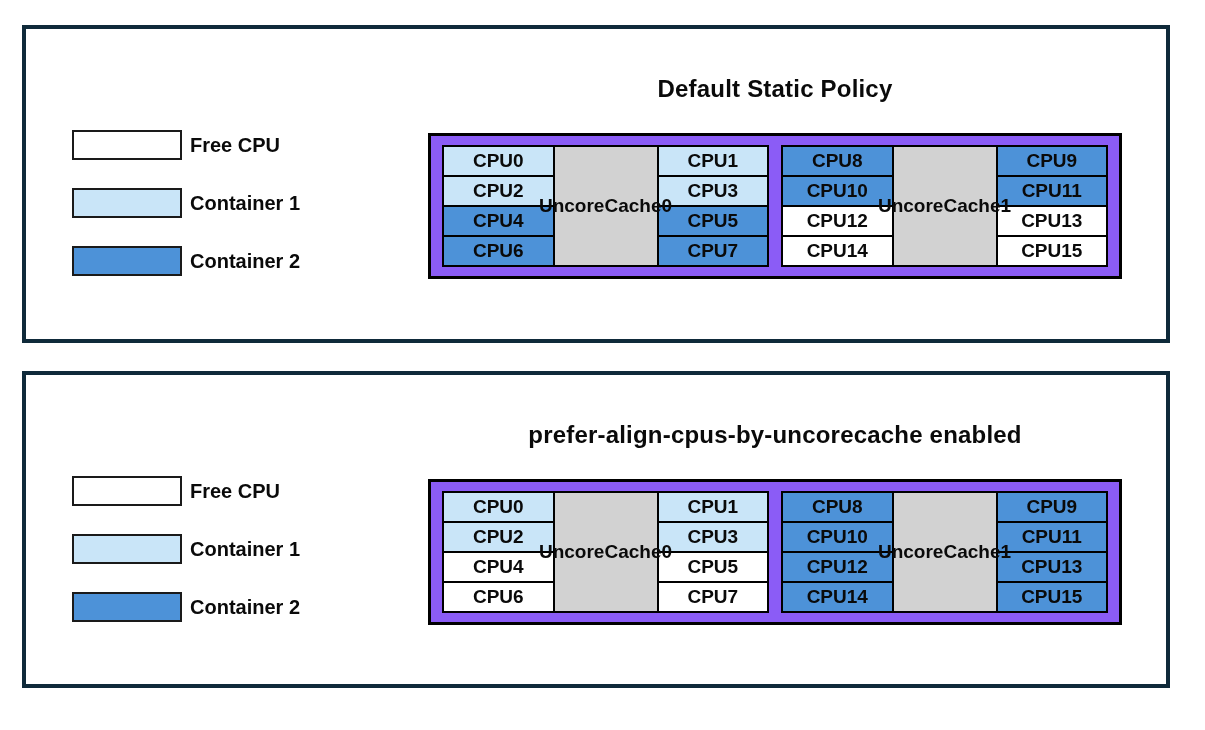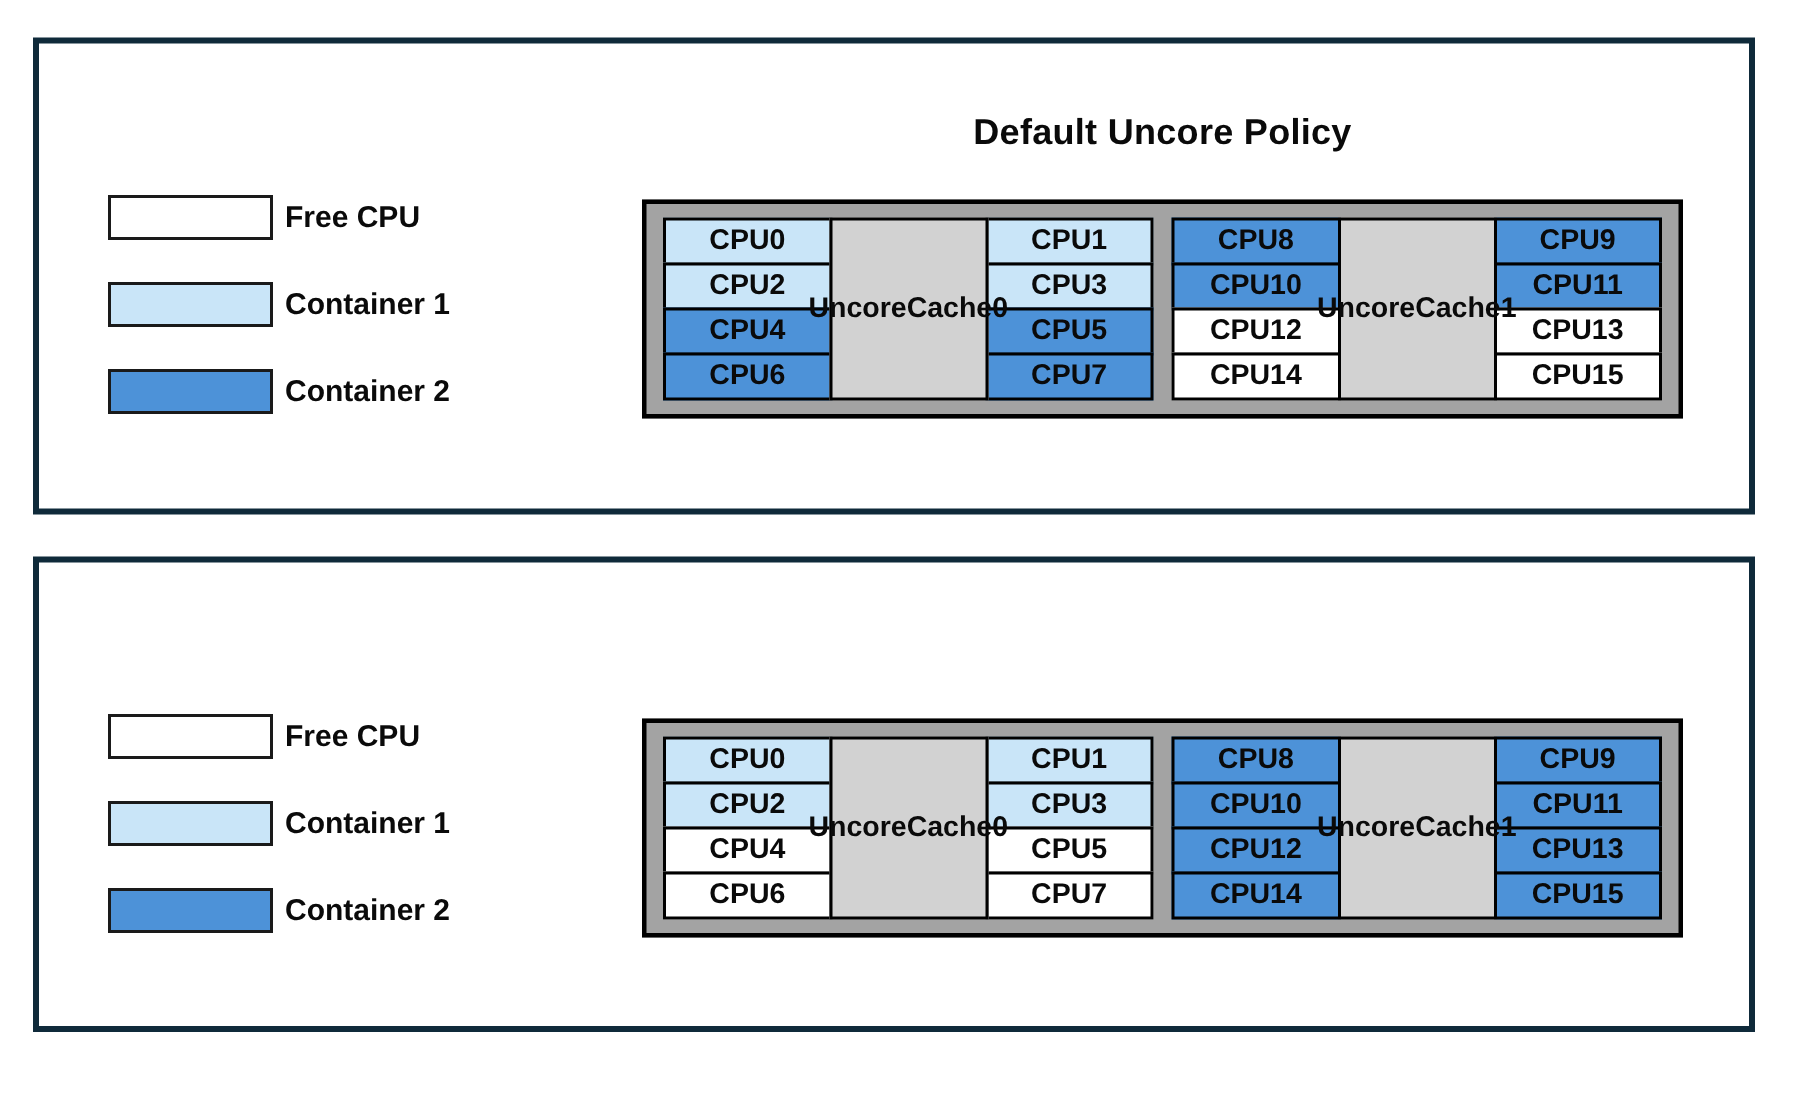--- a/index.html
+++ b/index.html
@@ -9,37 +9,37 @@
   #panel-0{top:25px;height:318px;}
   #panel-1{top:371px;height:317px;}
   .panel-title{position:absolute;left:396px;width:706px;top:46px;
     text-align:center;font-weight:bold;font-size:24px;letter-spacing:.2px;}
   .legend{position:absolute;left:46px;top:101px;}
   .legend-row{display:flex;align-items:center;margin-bottom:28px;}
   .swatch{width:110px;height:30px;border:2px solid #1a1a1a;box-sizing:border-box;}
   .legend-label{margin-left:8px;font-weight:bold;font-size:20px;}
   .diagram{position:absolute;left:402px;top:104px;width:694px;height:146px;
     border:3px solid #000;box-sizing:border-box;display:flex;gap:12px;
-    padding:9px 11px;background:#a3a3a3;}
+    padding:9px 11px;background:#8b5cf6;}
   .group{flex:1;display:flex;min-width:0;}
   .cpu-col{flex:1;display:flex;flex-direction:column;}
   .cpu-cell{flex:1;border:2px solid #000;margin-top:-2px;display:flex;
     align-items:center;justify-content:center;font-weight:bold;font-size:19px;
     box-sizing:border-box;background:#fff;}
   .cpu-cell:first-child{margin-top:0;}
   .cache-box{width:106px;background:#d2d2d2;border:2px solid #000;
     margin:0 -2px;display:flex;align-items:center;
     justify-content:center;font-weight:bold;font-size:19px;line-height:1.25;
     box-sizing:border-box;z-index:1;}
 </style>
 </head>
 <body>
 
 <div class="panel" id="panel-0">
-  <div class="panel-title">Default Uncore Policy</div>
+  <div class="panel-title">Default Static Policy</div>
 
   <div class="legend">
     <div class="legend-row">
       <div class="swatch" style="background-color: rgb(255, 255, 255);"></div>
       <div class="legend-label">Free CPU</div>
     </div>
     <div class="legend-row">
       <div class="swatch" style="background-color: rgb(201, 229, 248);"></div>
       <div class="legend-label">Container 1</div>
     </div>
@@ -85,20 +85,21 @@
         <div class="cpu-cell" style="background-color: rgb(77, 146, 216);">CPU9</div>
         <div class="cpu-cell" style="background-color: rgb(77, 146, 216);">CPU11</div>
         <div class="cpu-cell" style="background-color: rgb(255, 255, 255);">CPU13</div>
         <div class="cpu-cell" style="background-color: rgb(255, 255, 255);">CPU15</div>
       </div>
     </div>
   </div>
 </div>
 
 <div class="panel" id="panel-1">
+  <div class="panel-title">prefer-align-cpus-by-uncorecache enabled</div>
 
   <div class="legend">
     <div class="legend-row">
       <div class="swatch" style="background-color: rgb(255, 255, 255);"></div>
       <div class="legend-label">Free CPU</div>
     </div>
     <div class="legend-row">
       <div class="swatch" style="background-color: rgb(201, 229, 248);"></div>
       <div class="legend-label">Container 1</div>
     </div>

